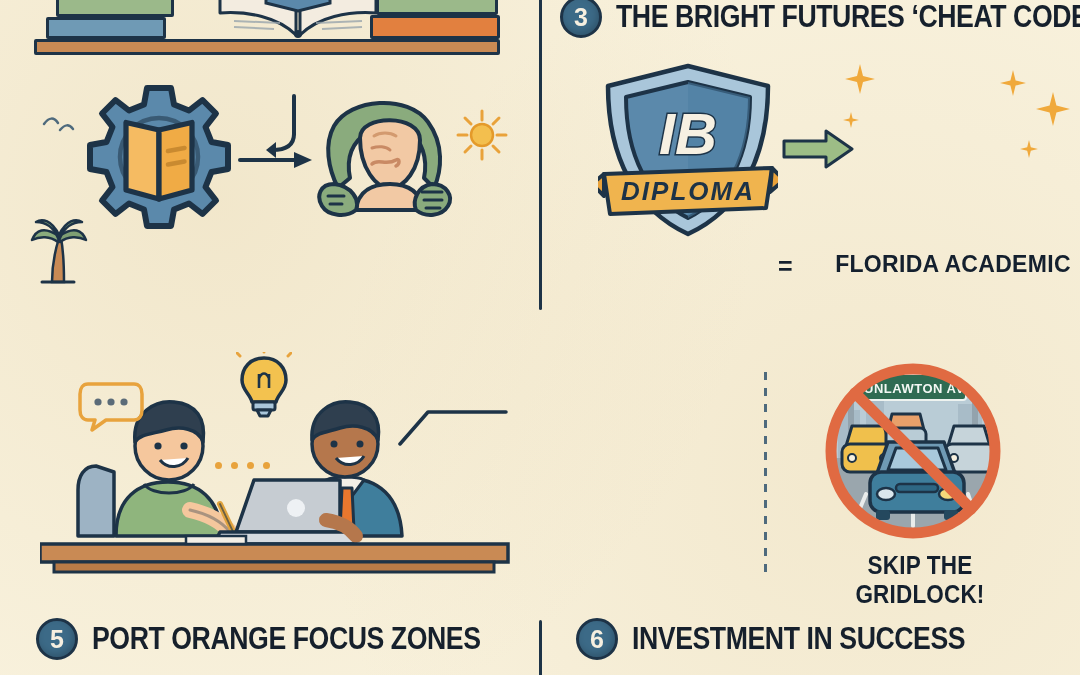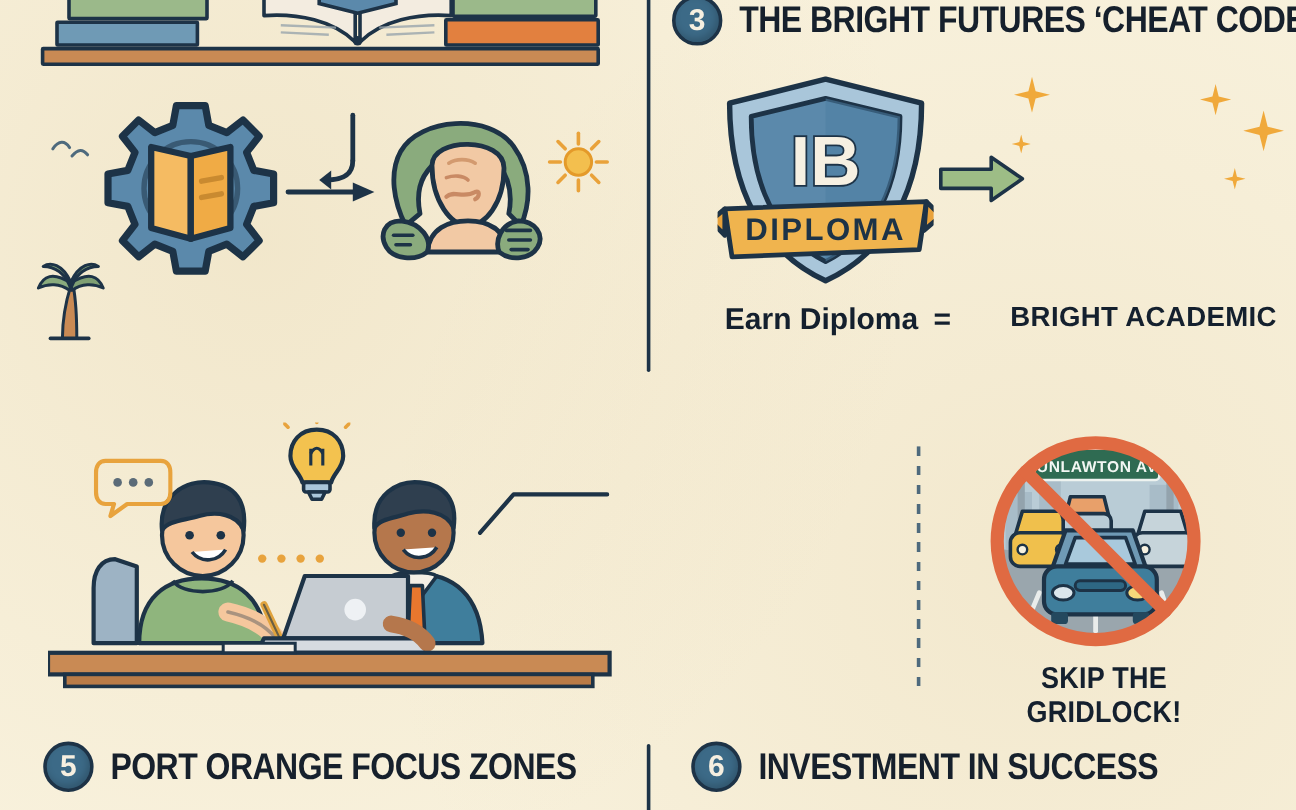--- a/index.html
+++ b/index.html
@@ -69,21 +69,21 @@
   .worry { position: absolute; }
   .worry svg { display:block; }
 
   
   .palm { position: absolute; }
 
   
   .sun { position: absolute; }
 
   
-  .shield { position: absolute; }
+  .shield { position: absolute; font-style: italic; }
 
   
   .rosette { position: absolute; }
 
   
   .green-arrow { position: absolute; }
 
   
   .scene { position: absolute; }
 
@@ -244,28 +244,25 @@
   <svg class="spark" style="left:1036px; top:92px;" width="34" height="34" viewBox="0 0 30 30">
       <path d="M15 0 L18 12 L30 15 L18 18 L15 30 L12 18 L0 15 L12 12 Z" fill="#f0a93b"></path>
     </svg>
   <svg class="spark" style="left:1020px; top:140px;" width="18" height="18" viewBox="0 0 30 30">
       <path d="M15 0 L18 12 L30 15 L18 18 L15 30 L12 18 L0 15 L12 12 Z" fill="#f0a93b"></path>
     </svg>
   <svg class="spark" style="left:843px; top:112px;" width="16" height="16" viewBox="0 0 30 30">
       <path d="M15 0 L18 12 L30 15 L18 18 L15 30 L12 18 L0 15 L12 12 Z" fill="#f0a93b"></path>
     </svg>
 
-  <div class="eq-line" style="left:604px; top:252px;">
-    <span class="eq-big">Earn Diploma</span>
-  </div>
   <div class="eq-line" style="left:778px; top:252px;">
     <span class="eq-big">=</span>
   </div>
   <div style="position:absolute; left:828px; top:252px; width:250px;">
-    <div class="eq-right">BRIGHT ACADEMIC</div>
+    <div class="eq-right">FLORIDA ACADEMIC</div>
   </div>
 
 
   <div class="scene" style="left:40px; top:360px;">
     <svg width="480" height="215" viewBox="0 0 480 215">
 
       <path d="M56 106 C44 106 38 116 38 130 L38 176 L74 176 L74 112 Z" fill="#9db3c4" stroke="#1d3347" stroke-width="3.5" stroke-linejoin="round"></path>
       <path d="M300 118 C312 118 320 128 320 142 L320 176 L286 176 L286 124 Z" fill="#9db3c4" stroke="#1d3347" stroke-width="3.5" stroke-linejoin="round"></path>
 
       <path d="M76 176 C76 138 98 122 128 122 C158 122 180 138 182 176 Z" fill="#8fb57d" stroke="#1d3347" stroke-width="3.5" stroke-linejoin="round"></path>

